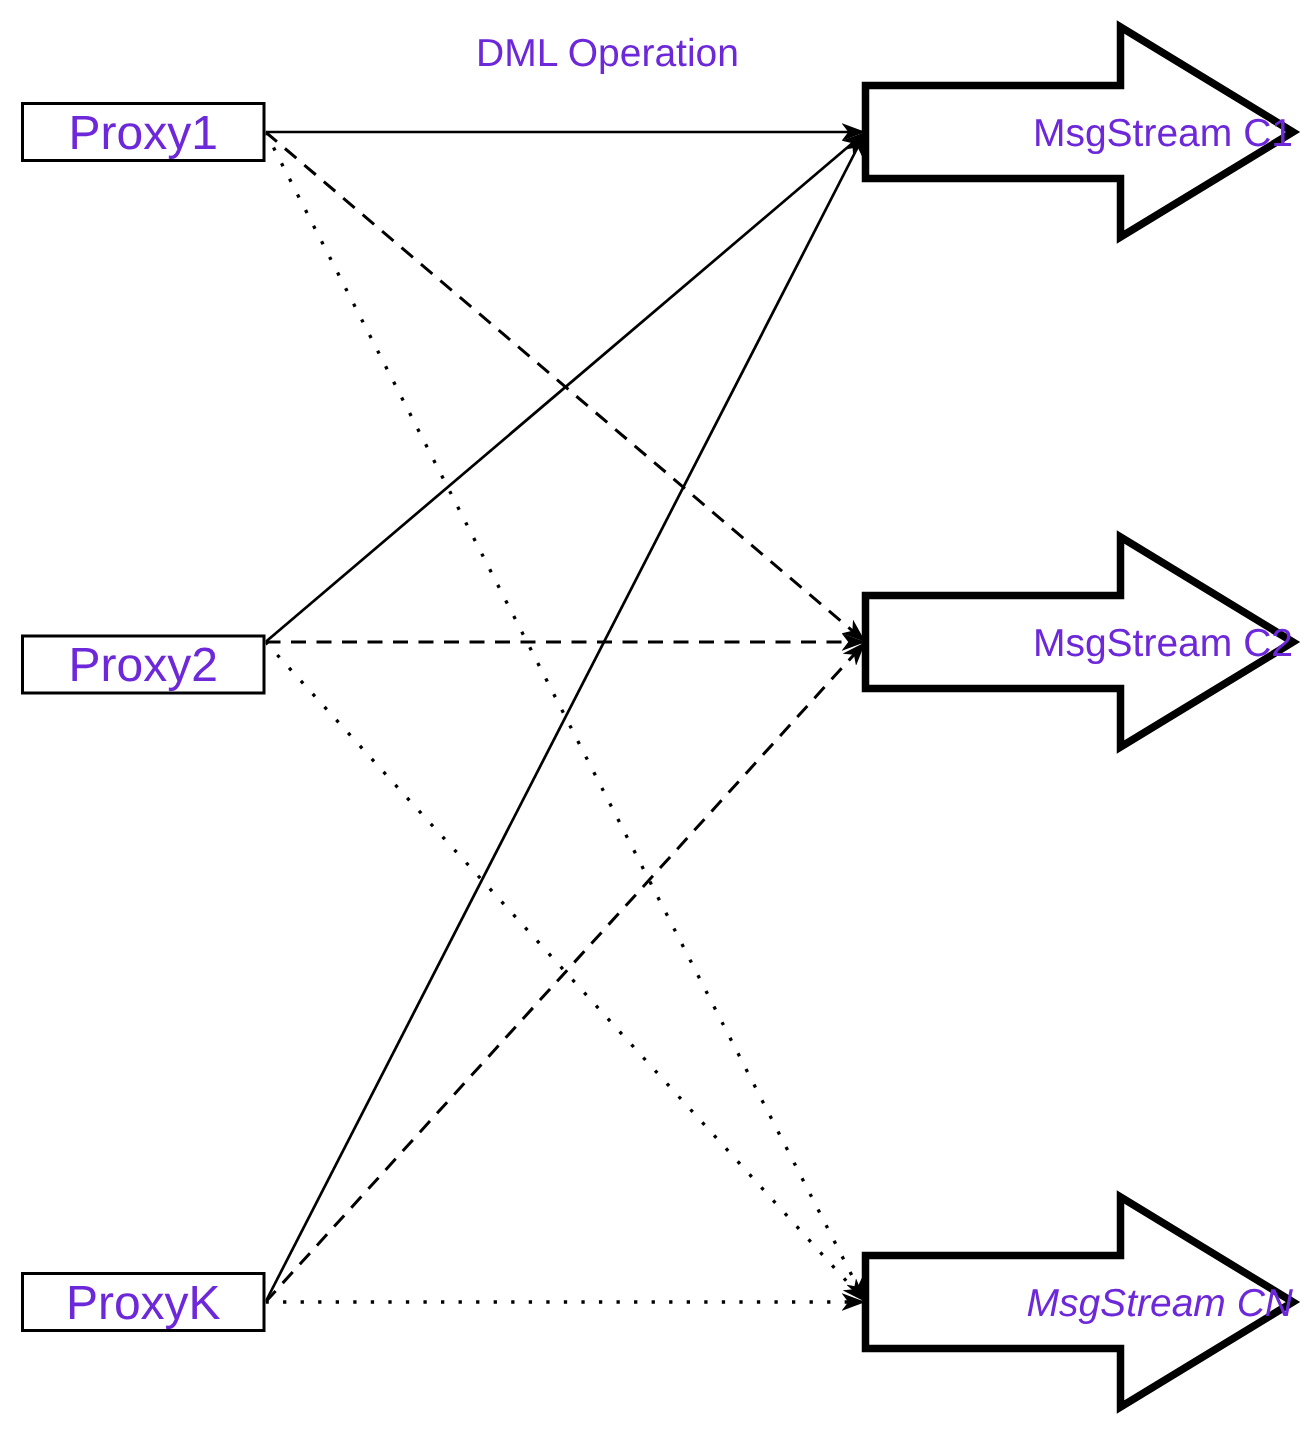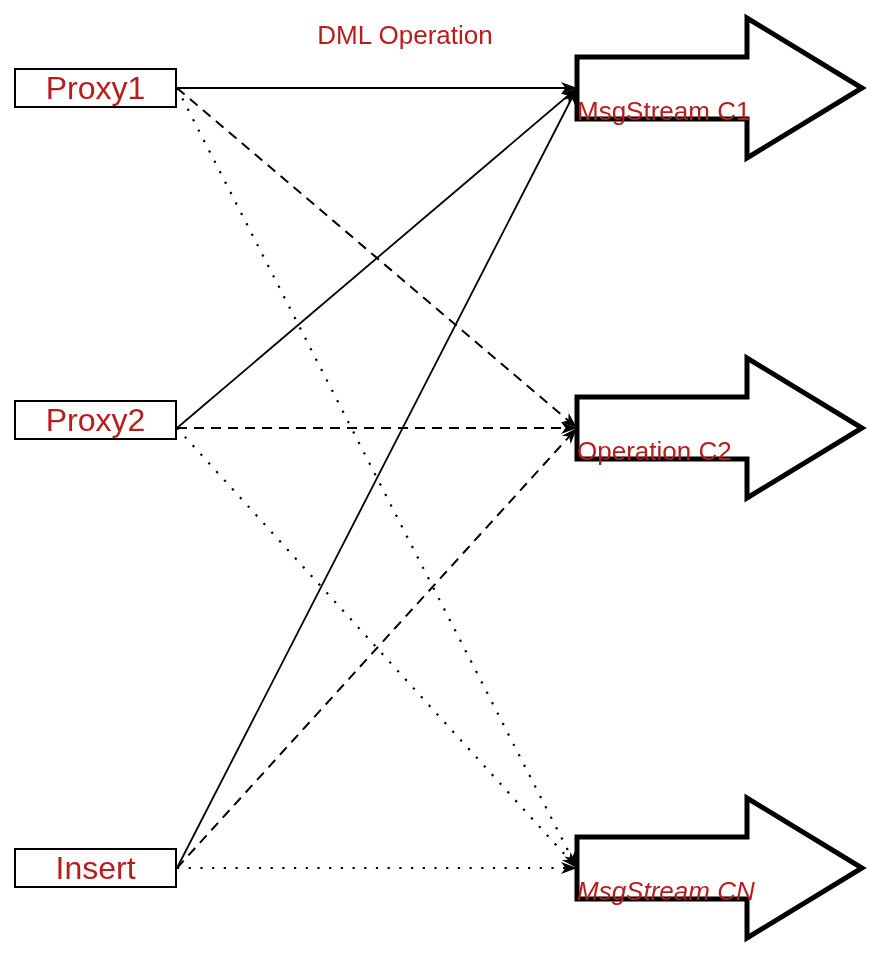--- a/index.html
+++ b/index.html
@@ -6,21 +6,21 @@
     margin: 0;
     padding: 0;
     background: #ffffff;
   }
   .canvas {
     position: relative;
     width: 875px;
     height: 956px;
     background: #ffffff;
     font-family: "Liberation Sans", sans-serif;
-    color: #b91c1c;
+    color: #6d28d9;
     overflow: hidden;
   }
   svg.layer {
     position: absolute;
     left: 0;
     top: 0;
     width: 875px;
     height: 956px;
   }
   .edge {
@@ -47,32 +47,31 @@
     display: flex;
     align-items: center;
     justify-content: center;
   }
   .proxy span {
     font-size: 32px;
     line-height: 26px;
     white-space: nowrap;
   }
   .proxy-1 { top: 68px; }
-  .proxy-2 { top: 400px; text-align: right; }
+  .proxy-2 { top: 423px; text-align: right; }
   .proxy-k { top: 848px; }
   .stream-label {
     position: absolute;
     left: 577px;
     width: 285px;
     height: 32px;
     line-height: 32px;
-    text-align: left;
+    text-align: right;
     font-size: 26px;
     white-space: nowrap;
-    margin-top: 23px;
   }
   .stream-label-c1 { top: 72px; }
   .stream-label-c2 { top: 412px; }
   .stream-label-cn { top: 852px; font-style: italic; }
   .edge-title {
     position: absolute;
     left: 255px;
     top: 22px;
     width: 300px;
     text-align: center;
@@ -114,20 +113,20 @@
     <div>DML Operation</div>
   </div>
 
   <div class="proxy proxy-1">
     <span>Proxy1</span>
   </div>
   <div class="proxy proxy-2">
     <span>Proxy2</span>
   </div>
   <div class="proxy proxy-k">
-    <span>Insert</span>
+    <span>ProxyK</span>
   </div>
 
   <div class="stream-label stream-label-c1">MsgStream C1</div>
-  <div class="stream-label stream-label-c2">Operation C2</div>
+  <div class="stream-label stream-label-c2">MsgStream C2</div>
   <div class="stream-label stream-label-cn">MsgStream CN</div>
 
 </div>
 
 </body></html>

